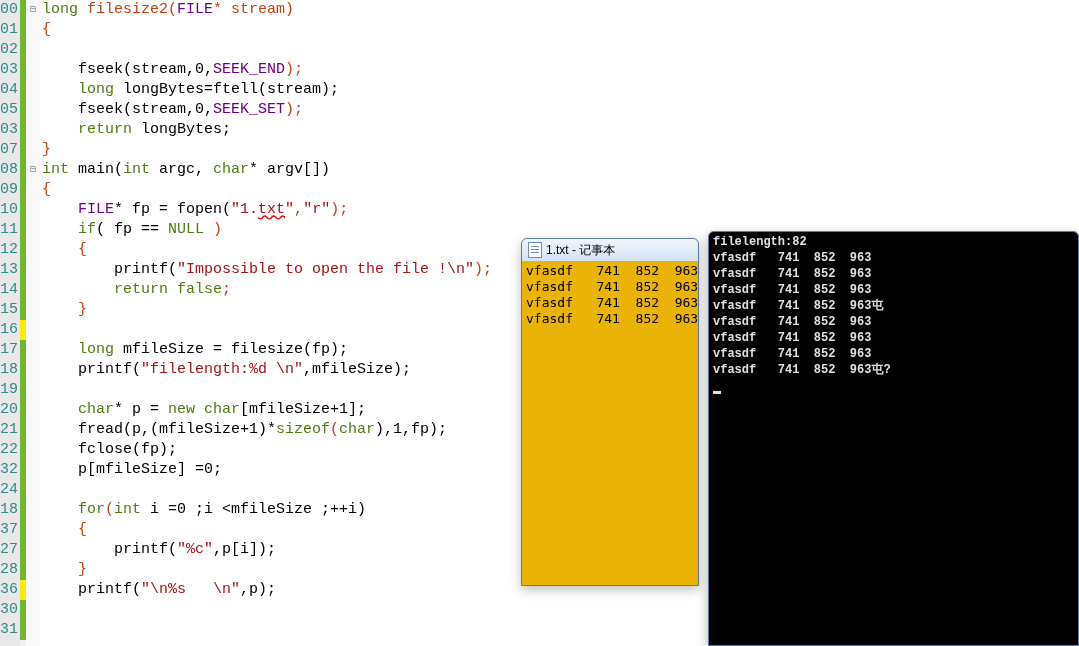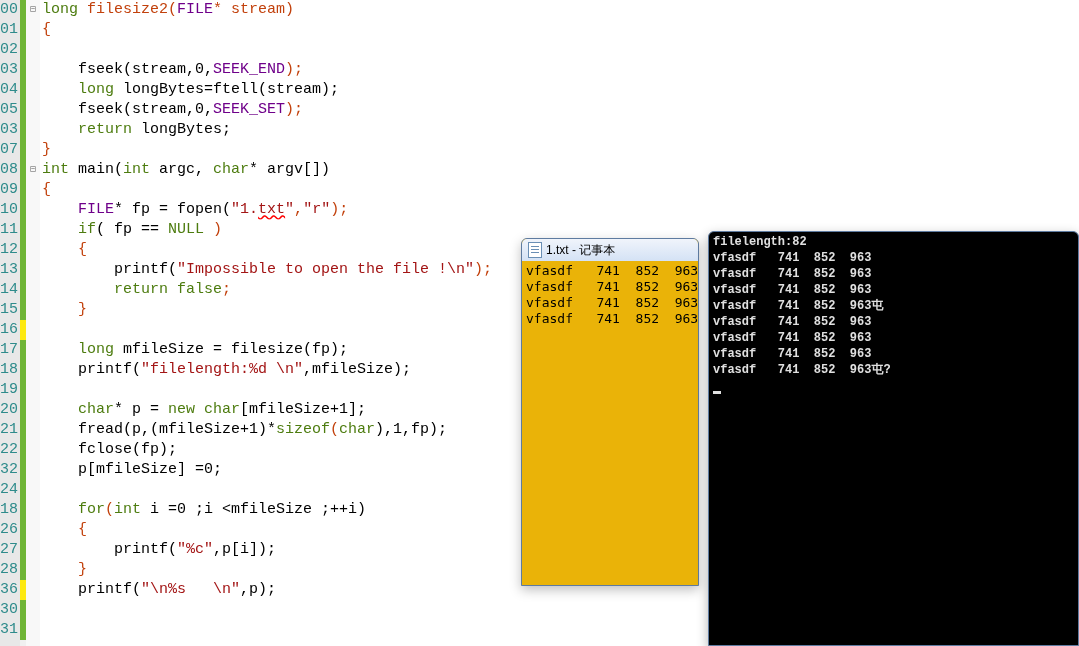--- a/index.html
+++ b/index.html
@@ -198,21 +198,21 @@
       <div>16</div>
       <div>17</div>
       <div>18</div>
       <div>19</div>
       <div>20</div>
       <div>21</div>
       <div>22</div>
       <div>32</div>
       <div>24</div>
       <div>18</div>
-      <div>26</div>
+      <div>37</div>
       <div>27</div>
       <div>28</div>
       <div>36</div>
       <div>30</div>
       <div>31</div>
     </div>
   <div class="marker-col" id="markers">
       <div class="marker-green"></div>
       <div class="marker-green"></div>
       <div class="marker-green"></div>

